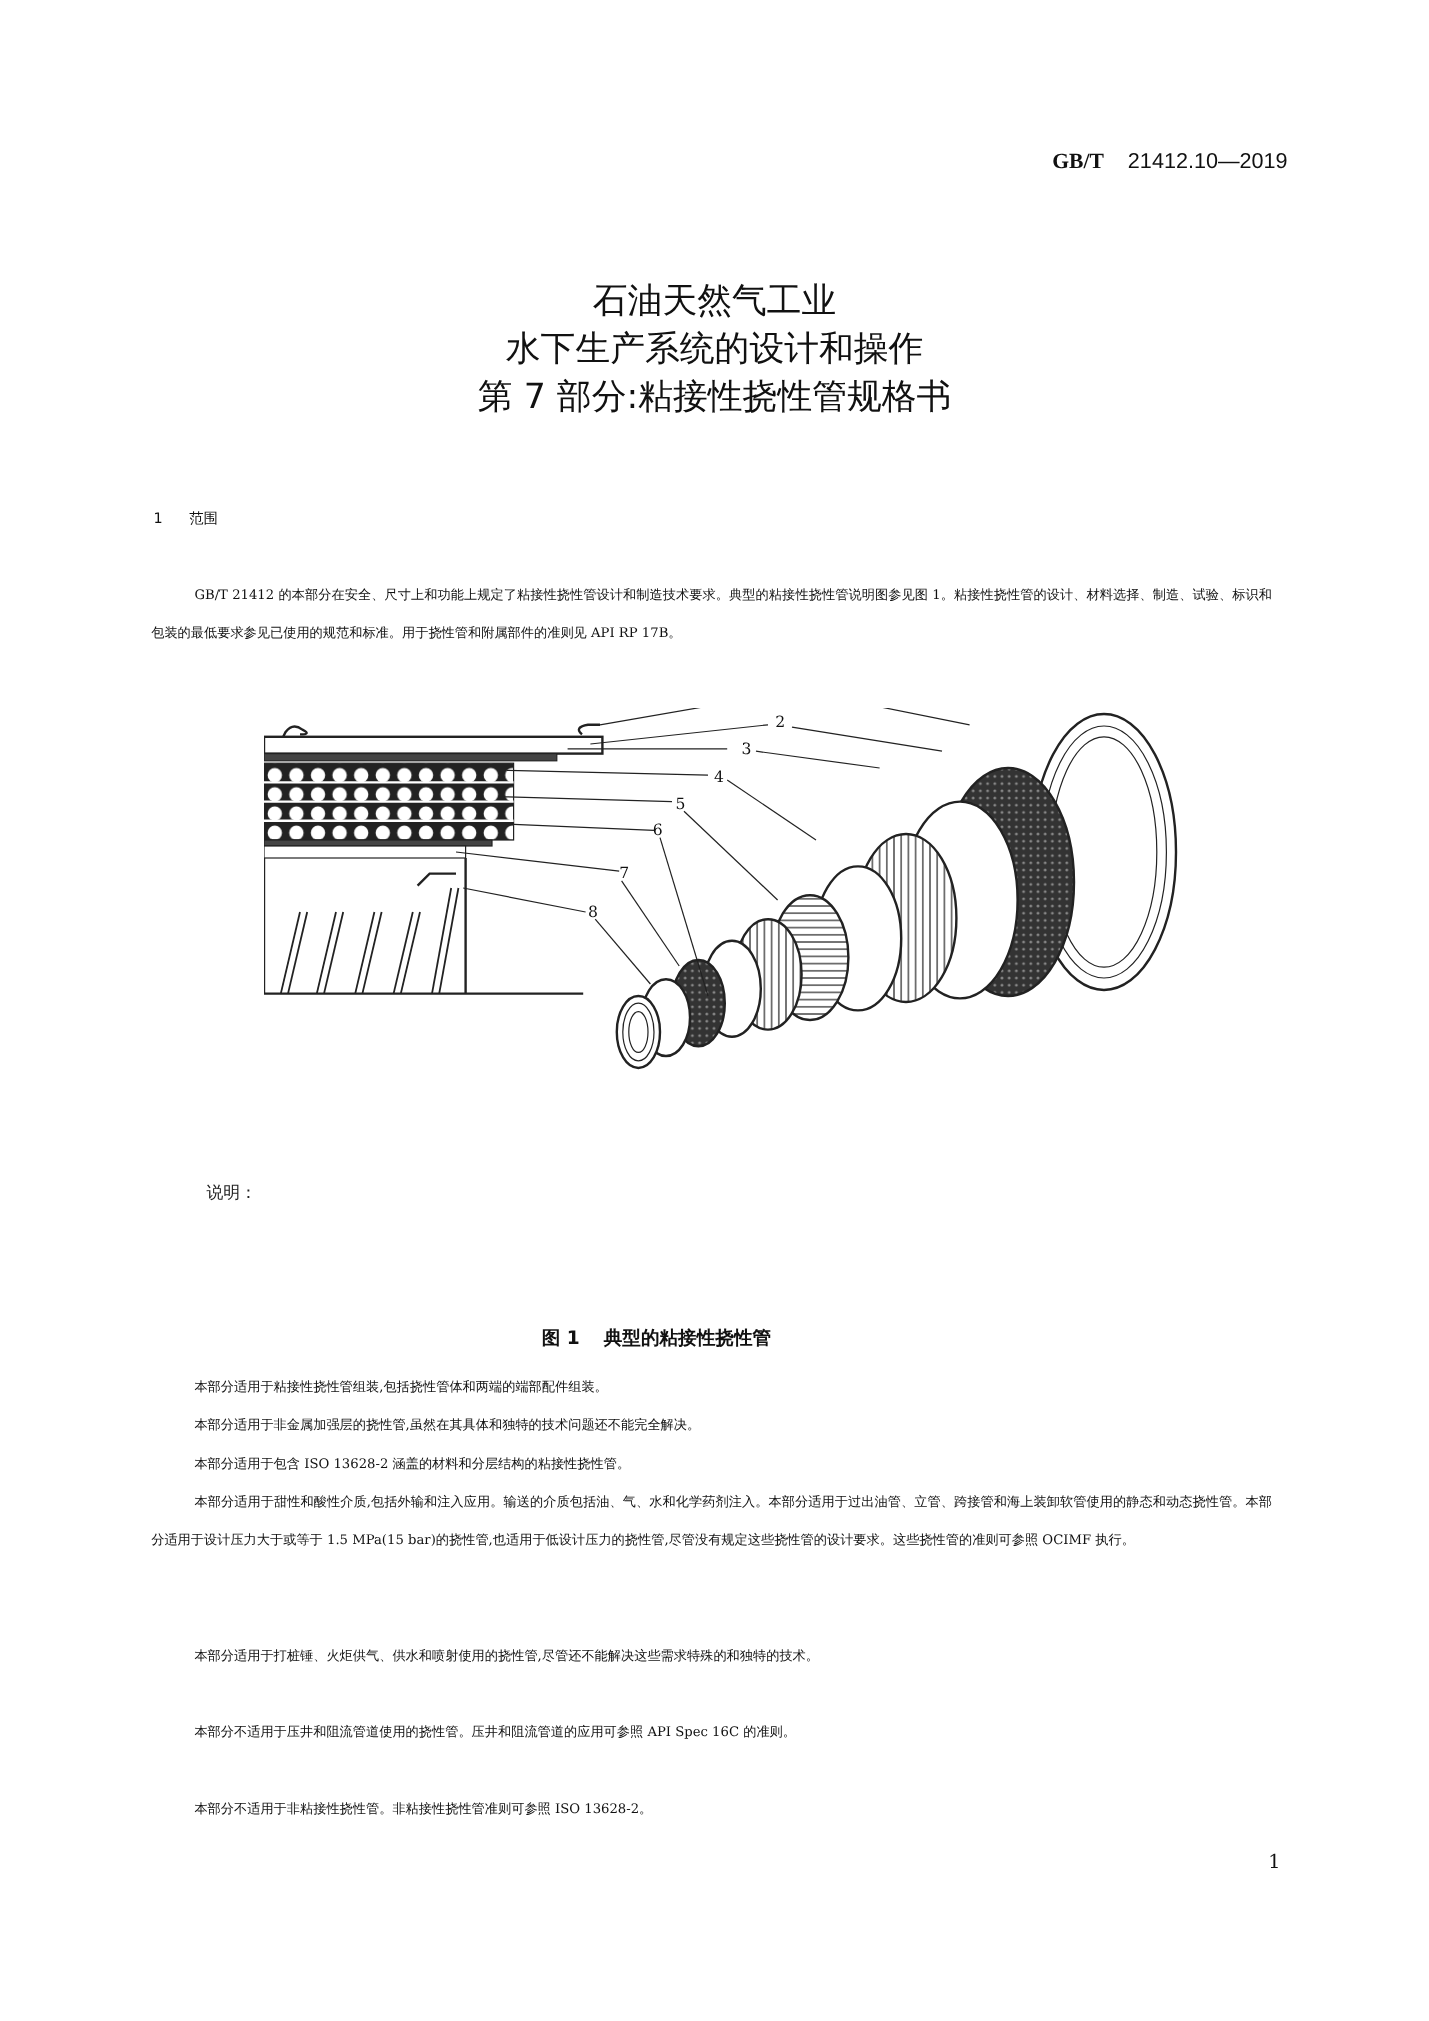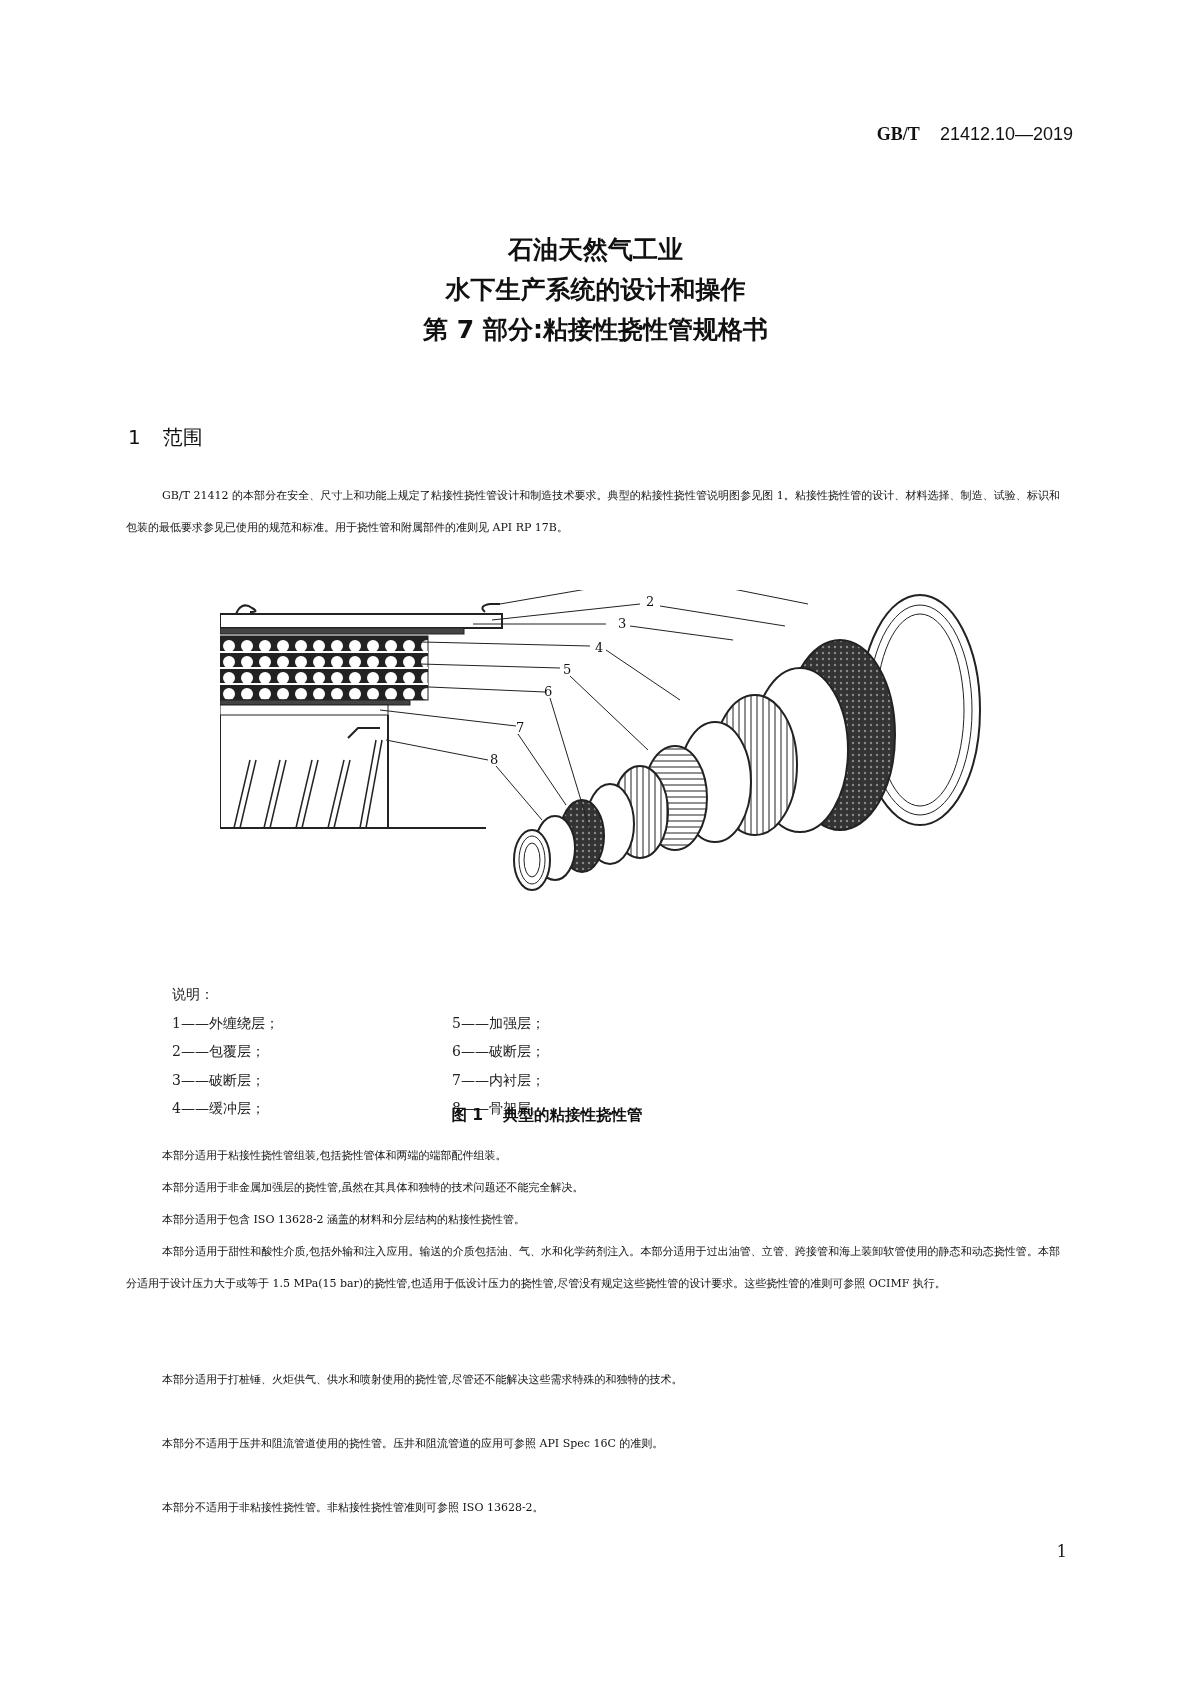--- a/index.html
+++ b/index.html
@@ -2,22 +2,22 @@
 <html><head>
 <meta charset="utf-8">
 <style>
   html, body { margin: 0; padding: 0; background: #ffffff; }
   body { width: 1191px; height: 1684px; position: relative; overflow: hidden;
          font-family: "DejaVu Serif", "Liberation Serif", serif; color: #111; }
   .std-code { position: absolute; right: 118px; top: 124px; font-size: 18px;
               font-family: "Liberation Sans", sans-serif; }
   .std-code b { font-family: "Liberation Serif", serif; font-weight: bold; margin-right: 20px; }
   .title-block { position: absolute; top: 230px; left: 0; width: 1191px; text-align: center;
-                 font-family: "DejaVu Sans", sans-serif; font-size: 25px; line-height: 40px; font-weight: 700; }
-  .section-h { position: absolute; top: 424px; left: 128px; font-family: "DejaVu Sans", sans-serif; font-size: 20px; }
+                 font-family: "DejaVu Sans", sans-serif; font-size: 29px; line-height: 40px; font-weight: 400; }
+  .section-h { position: absolute; top: 424px; left: 128px; font-family: "DejaVu Sans", sans-serif; font-size: 12px; }
   .section-h span:first-child { margin-right: 22px; }
   .para { position: absolute; left: 126px; width: 934px; font-size: 11px; line-height: 32px; text-align: justify; }
   .para.indent { text-indent: 36px; }
   .figure { position: absolute; left: 220px; top: 590px; width: 780px; height: 330px; }
   .legend { position: absolute; top: 980px; left: 172px; width: 560px; font-size: 14px; line-height: 28.5px; color: #222; }
   .legend .cols { display: flex; }
   .legend .col { width: 340px; }
   .fig-caption { position: absolute; top: 1105px; left: 0; width: 1094px; text-align: center;
                  font-family: "DejaVu Sans", sans-serif; font-size: 15.5px; font-weight: bold; }
   .fig-caption span:first-child { margin-right: 20px; }
@@ -136,34 +136,20 @@
       <text x="343" y="84">5</text>
       <text x="324" y="106">6</text>
       <text x="296" y="142">7</text>
       <text x="270" y="174">8</text>
     </g>
   </svg>
 </div>
 
 <div class="legend">
   <div>说明：</div>
-  <div class="cols">
-    <div class="col">
-      <div>1——外缠绕层；</div>
-      <div>2——包覆层；</div>
-      <div>3——破断层；</div>
-      <div>4——缓冲层；</div>
-    </div>
-    <div class="col">
-      <div>5——加强层；</div>
-      <div>6——破断层；</div>
-      <div>7——内衬层；</div>
-      <div>8——骨架层。</div>
-    </div>
-  </div>
 </div>
 
 <div class="fig-caption">
   <span>图 1</span><span>典型的粘接性挠性管</span>
 </div>
 
 <div class="para indent" style="top:1140px;">本部分适用于粘接性挠性管组装,包括挠性管体和两端的端部配件组装。</div>
 <div class="para indent" style="top:1172px;">本部分适用于非金属加强层的挠性管,虽然在其具体和独特的技术问题还不能完全解决。</div>
 <div class="para indent" style="top:1204px;">本部分适用于包含 ISO 13628-2 涵盖的材料和分层结构的粘接性挠性管。</div>
 <div class="para indent" style="top:1236px;">本部分适用于甜性和酸性介质,包括外输和注入应用。输送的介质包括油、气、水和化学药剂注入。本部分适用于过出油管、立管、跨接管和海上装卸软管使用的静态和动态挠性管。本部分适用于设计压力大于或等于 1.5 MPa(15 bar)的挠性管,也适用于低设计压力的挠性管,尽管没有规定这些挠性管的设计要求。这些挠性管的准则可参照 OCIMF 执行。</div>

